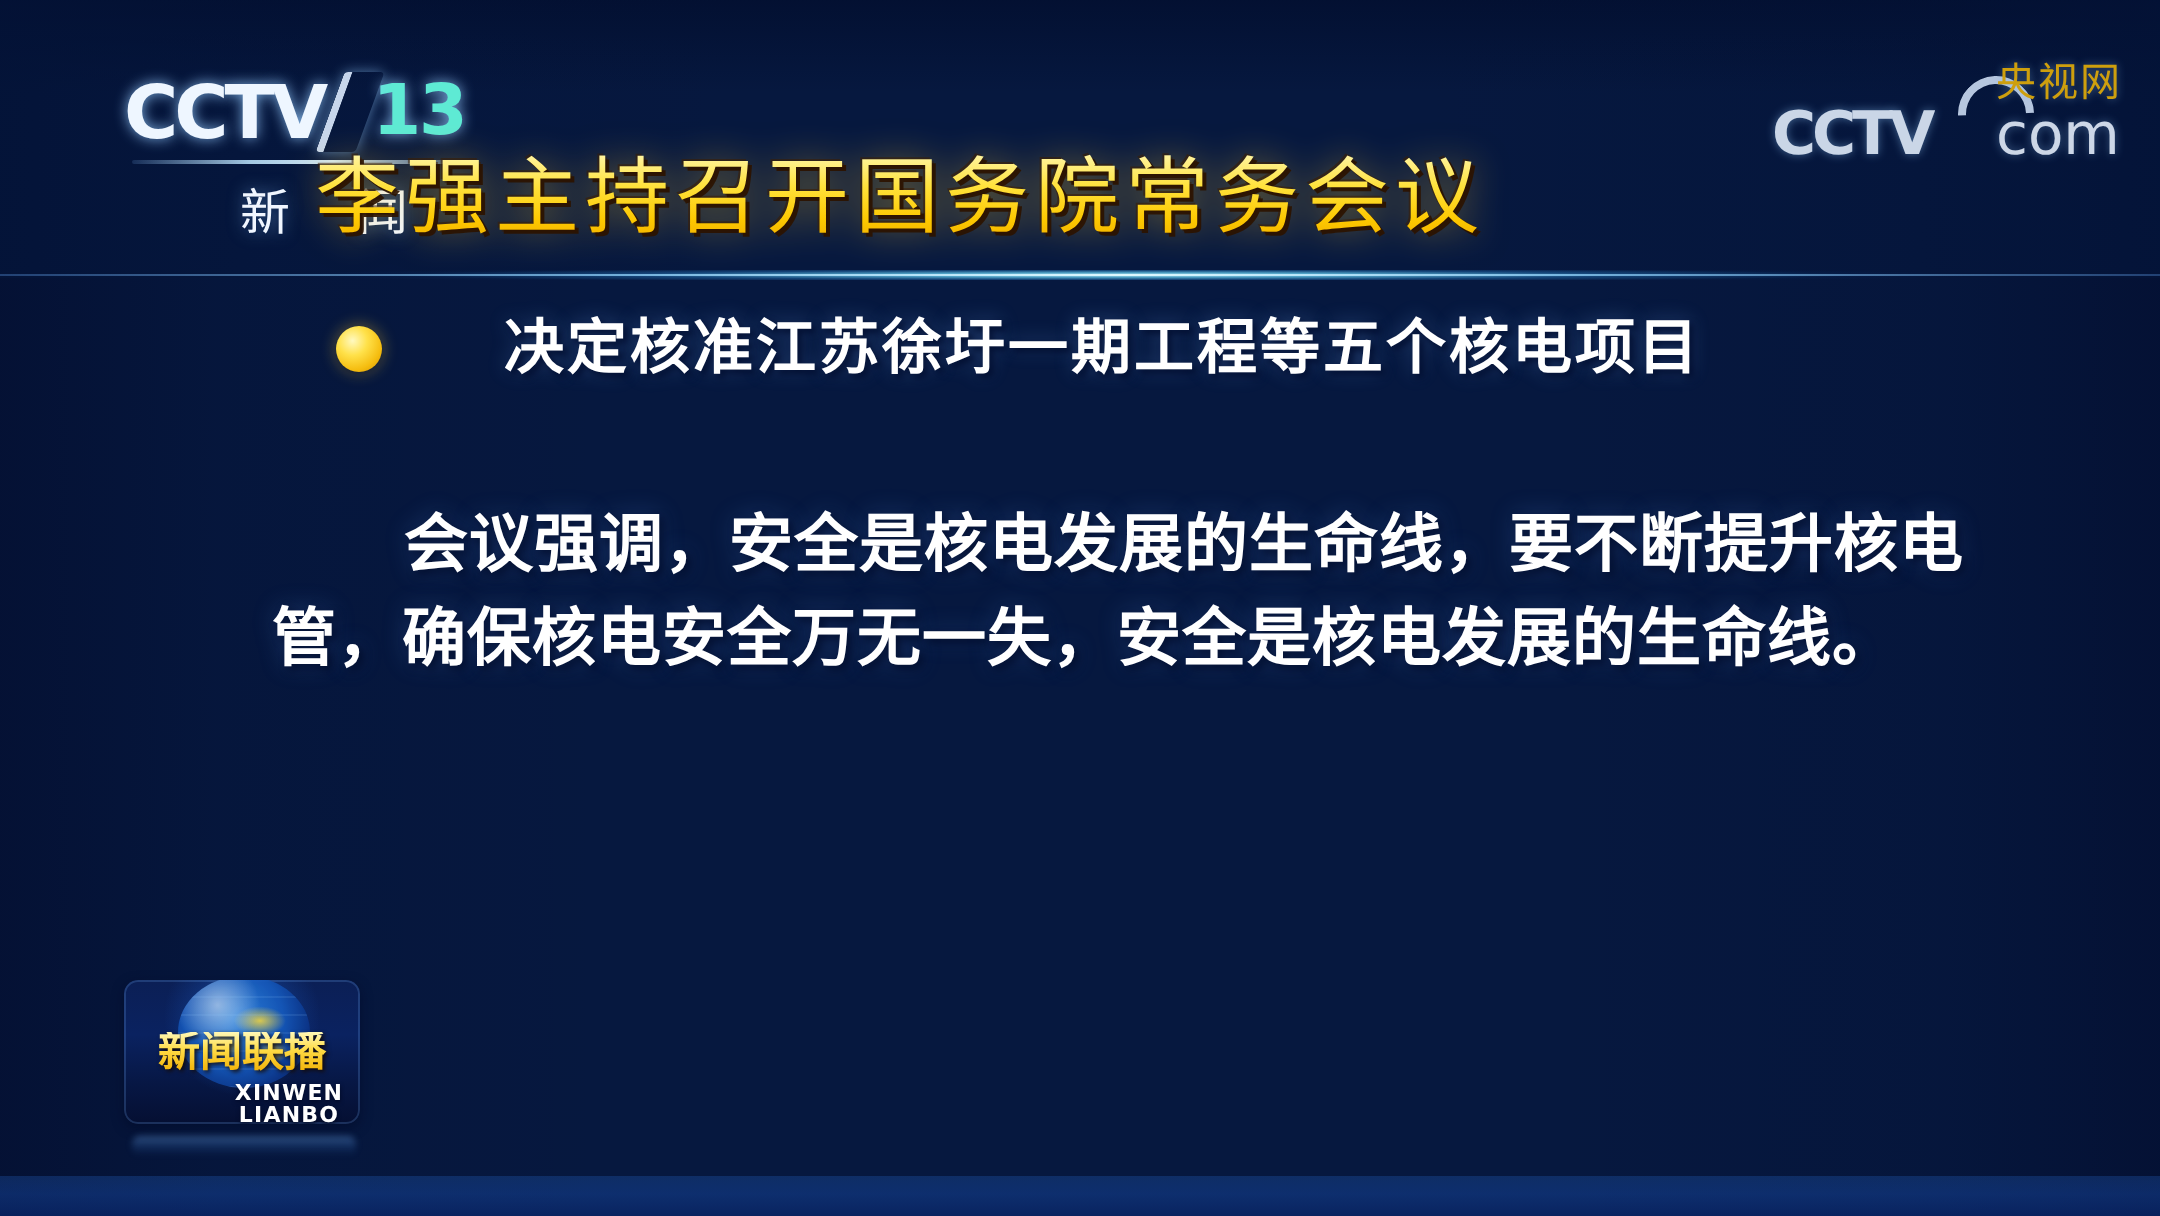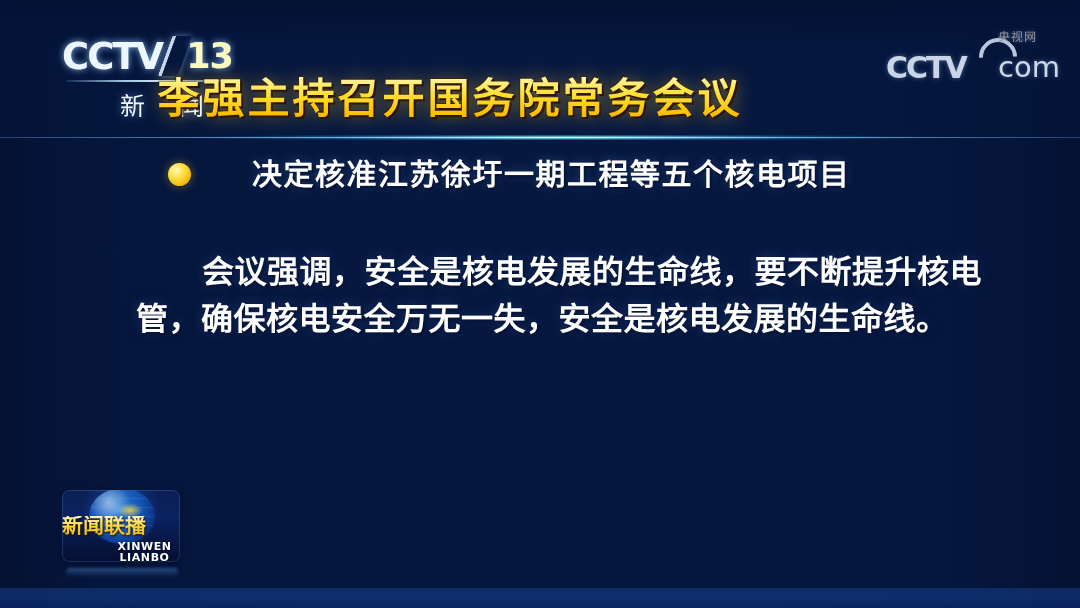--- a/index.html
+++ b/index.html
@@ -159,21 +159,21 @@
     margin:0 1px 0 3px;
     border-left:4px solid #dcebff;
     transform:skewX(-20deg);
     border-radius:2px;
     box-shadow:0 0 6px rgba(150,205,255,0.6);
     opacity:0.9;
   }
   .cctv-num {
     font-size:35px;
     font-weight:700;
-    color:#fef9c3;
+    color:#5eead4;
     letter-spacing:-1px;
     text-shadow:0 0 7px rgba(150,205,255,0.85), 0 1px 2px rgba(0,20,60,0.8);
     line-height:1;
   }
   .cctv-underline {
     position:absolute;
     left:4px; top:46px;
     width:168px; height:2px;
     background:linear-gradient(90deg,
       rgba(120,180,250,0.15) 0%,
@@ -229,36 +229,36 @@
     font-size:29px;
     font-weight:400;
     color:#e9f2ff;
     letter-spacing:0px;
     line-height:1;
     text-shadow:0 0 5px rgba(150,205,255,0.45);
   }
   .wm-cn {
     position:absolute;
     left:112px; top:-2px;
-    font-size:12px;
+    font-size:20px;
     font-weight:400;
     letter-spacing:1px;
-    color:#a3a3a3;
+    color:#eab308;
     line-height:1;
     text-shadow:0 0 4px rgba(150,205,255,0.5);
   }
 
   
   .headline {
     position:absolute;
     left:0; top:76px;
     width:900px;
     text-align:center;
     font-size:42px;
-    font-weight:700;
+    font-weight:400;
     letter-spacing:3px;
     line-height:1.1;
     color:#ffe02e;
     background:linear-gradient(180deg,#fff6a8 0%,#ffe13a 38%,#fdc800 74%,#f0ae00 100%);
     -webkit-background-clip:text;
     background-clip:text;
     -webkit-text-fill-color:transparent;
     filter:drop-shadow(2px 2px 0 rgba(45,20,0,0.92))
            drop-shadow(-1px -1px 0 rgba(60,30,0,0.55))
            drop-shadow(0 0 9px rgba(255,200,40,0.35));
@@ -346,21 +346,21 @@
     background:
       repeating-linear-gradient(0deg,
         rgba(150,205,255,0.16) 0px, rgba(150,205,255,0.16) 1px,
         rgba(0,0,0,0) 1px, rgba(0,0,0,0) 9px);
     opacity:0.7;
   }
   .xwlb-cn {
     position:absolute;
     left:0; top:26px;
     width:118px;
-    text-align:left;
+    text-align:center;
     font-size:21px;
     font-weight:700;
     letter-spacing:0px;
     line-height:1;
     color:#ffd83a;
     background:linear-gradient(180deg,#fff8b8 0%,#ffdc46 42%,#f0ad00 100%);
     -webkit-background-clip:text;
     background-clip:text;
     -webkit-text-fill-color:transparent;
     filter:drop-shadow(1px 1px 1px rgba(20,8,0,0.9));

